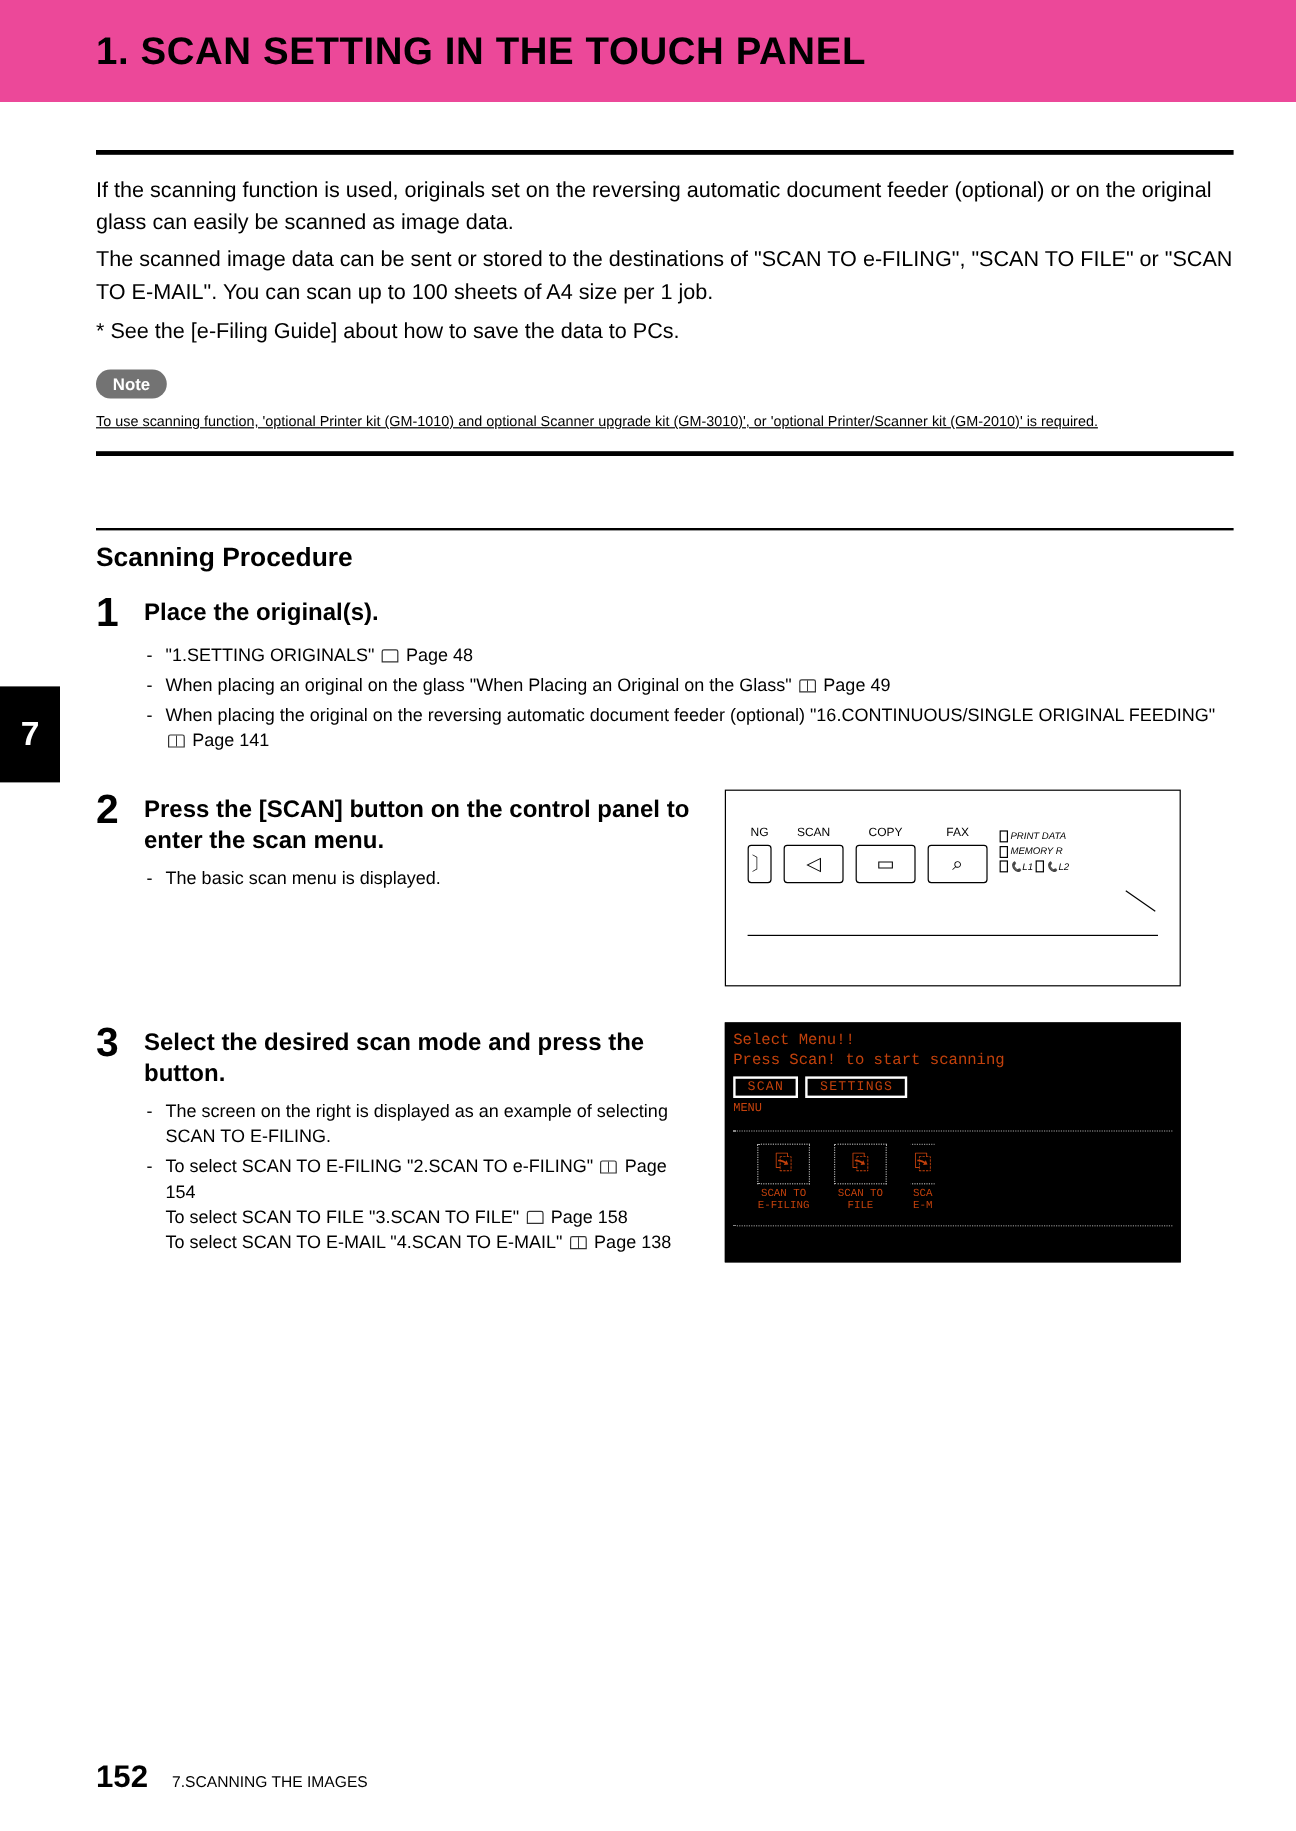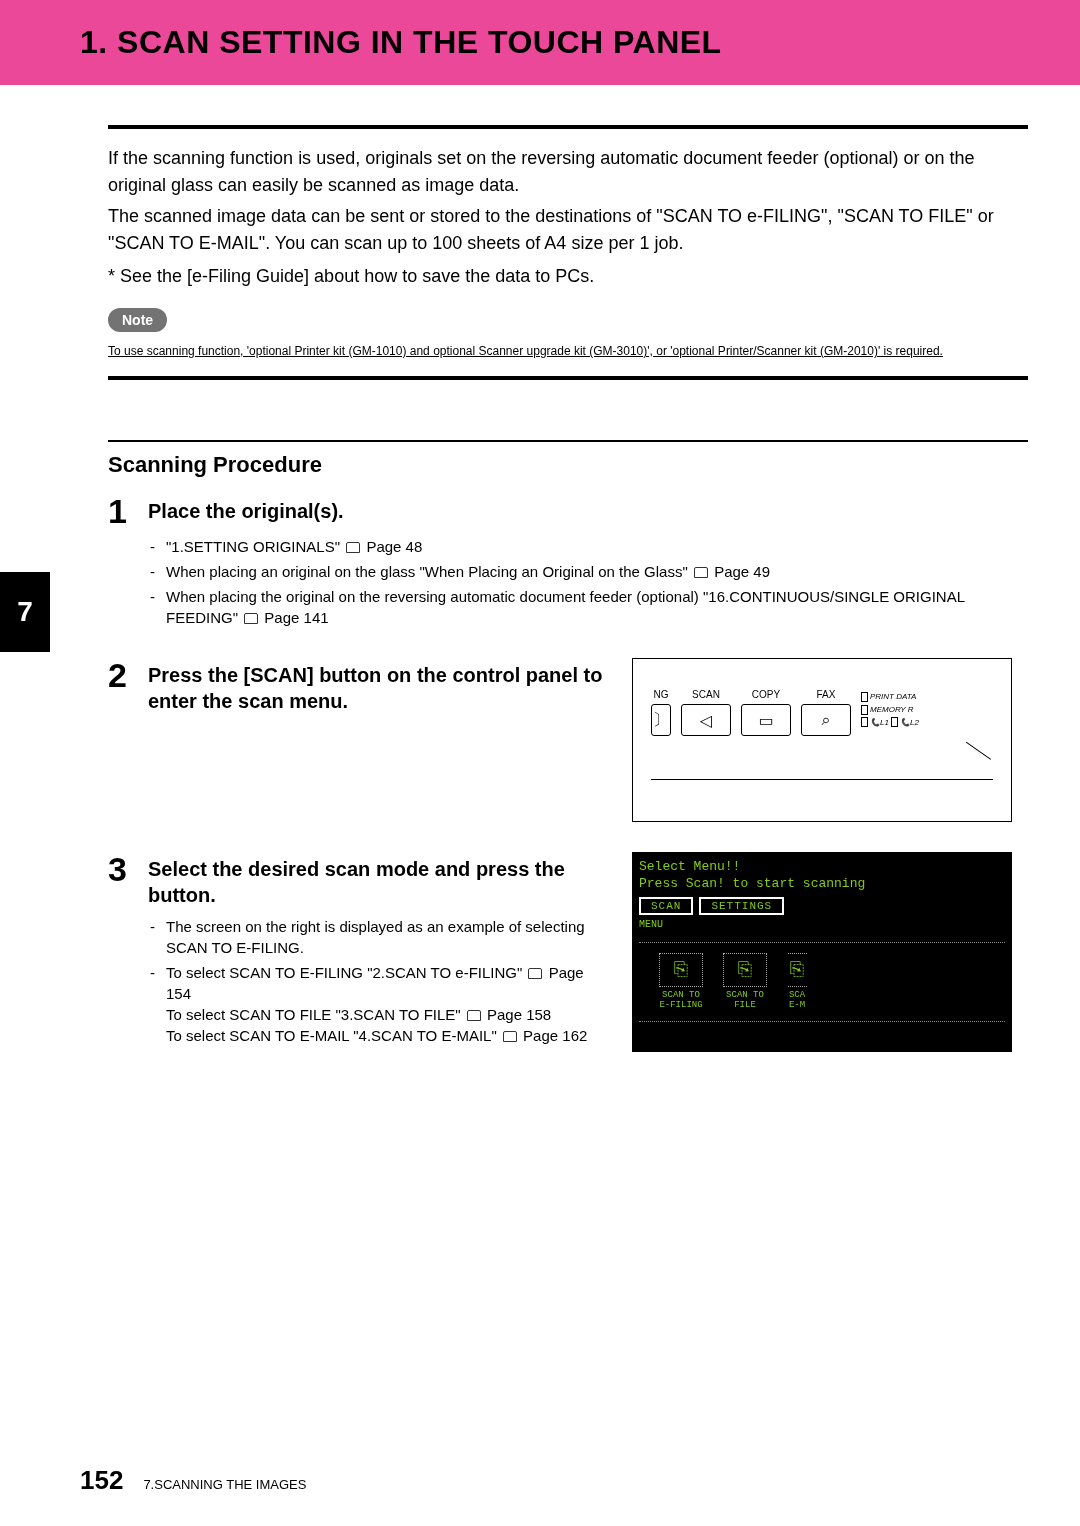--- a/index.html
+++ b/index.html
@@ -16,21 +16,20 @@
       padding: 24px 0 24px 80px;
       margin-bottom: 40px;
     }
     .header-title {
       font-size: 32px;
       font-weight: bold;
       letter-spacing: 0.5px;
     }
     .content {
       padding: 0 52px 0 80px;
-      margin-left: 28px;
     }
     .thick-rule {
       border: none;
       border-top: 4px solid #000;
       margin: 12px 0 16px 0;
     }
     .intro-text {
       font-size: 18px;
       line-height: 1.5;
       margin-bottom: 4px;
@@ -185,21 +184,21 @@
       top: 100px;
       width: 30px;
       height: 30px;
       border-top: 1px solid #000;
       transform: rotate(35deg);
       transform-origin: right top;
     }
     .screen-illustration {
       border: 1.5px solid #000;
       background: #000;
-      color: #84cc16;
+      color: #c2410c;
       height: 200px;
       font-family: 'Courier New', monospace;
       font-size: 14px;
       padding: 6px;
       position: relative;
     }
     .screen-text {
       font-size: 13px;
       line-height: 1.3;
     }
@@ -312,20 +311,25 @@
     </ul>
   </div>
 
   
   <div class="step-row">
     <div class="step-left">
       <div class="step">
         <div class="step-num">2</div>
         <div class="step-title">Press the [SCAN] button on the control panel to enter the scan menu.</div>
       </div>
+      <div class="step-body">
+        <ul class="bullets">
+          <li>The basic scan menu is displayed.</li>
+        </ul>
+      </div>
     </div>
     <div class="step-right">
       <div class="panel-illustration">
         <div class="panel-buttons">
           <div class="panel-btn-group">
             <div class="panel-label">NG</div>
             <div class="panel-btn half">〕</div>
           </div>
           <div class="panel-btn-group">
             <div class="panel-label">SCAN</div>
@@ -357,21 +361,21 @@
       <div class="step">
         <div class="step-num">3</div>
         <div class="step-title">Select the desired scan mode and press the button.</div>
       </div>
       <div class="step-body">
         <ul class="bullets">
           <li>The screen on the right is displayed as an example of selecting SCAN TO E-FILING.</li>
           <li>
             <span>To select SCAN TO E-FILING "2.SCAN TO e-FILING"</span> <span class="book-icon"></span> <span>Page 154</span><br>
             <span>To select SCAN TO FILE "3.SCAN TO FILE"</span> <span class="book-icon"></span> <span>Page 158</span><br>
-            <span>To select SCAN TO E-MAIL "4.SCAN TO E-MAIL"</span> <span class="book-icon"></span> <span>Page 162</span>
+            <span>To select SCAN TO E-MAIL "4.SCAN TO E-MAIL"</span> <span class="book-icon"></span> <span>Page 138</span>
           </li>
         </ul>
       </div>
     </div>
     <div class="step-right">
       <div class="screen-illustration">
         <div class="screen-text">Select Menu!!</div>
         <div class="screen-text">Press Scan! to start scanning</div>
         <div class="screen-tabs">
           <div class="screen-tab">SCAN</div>

